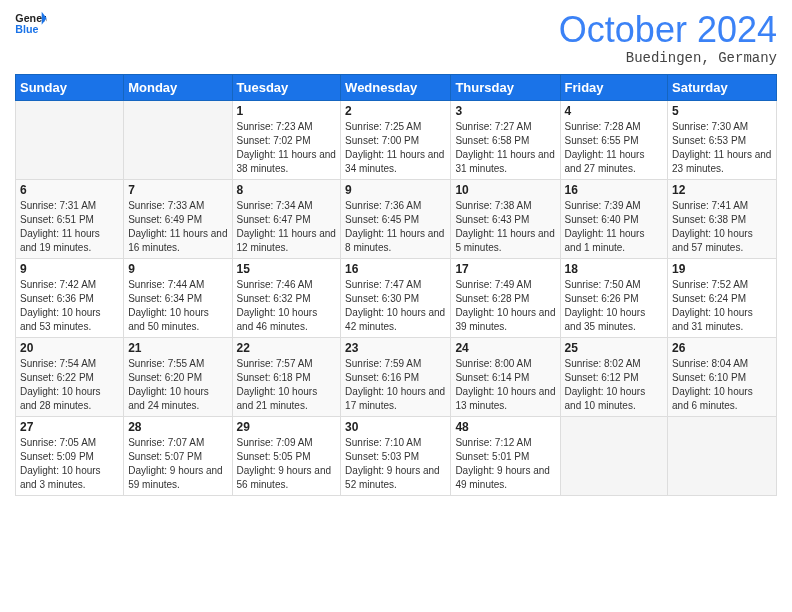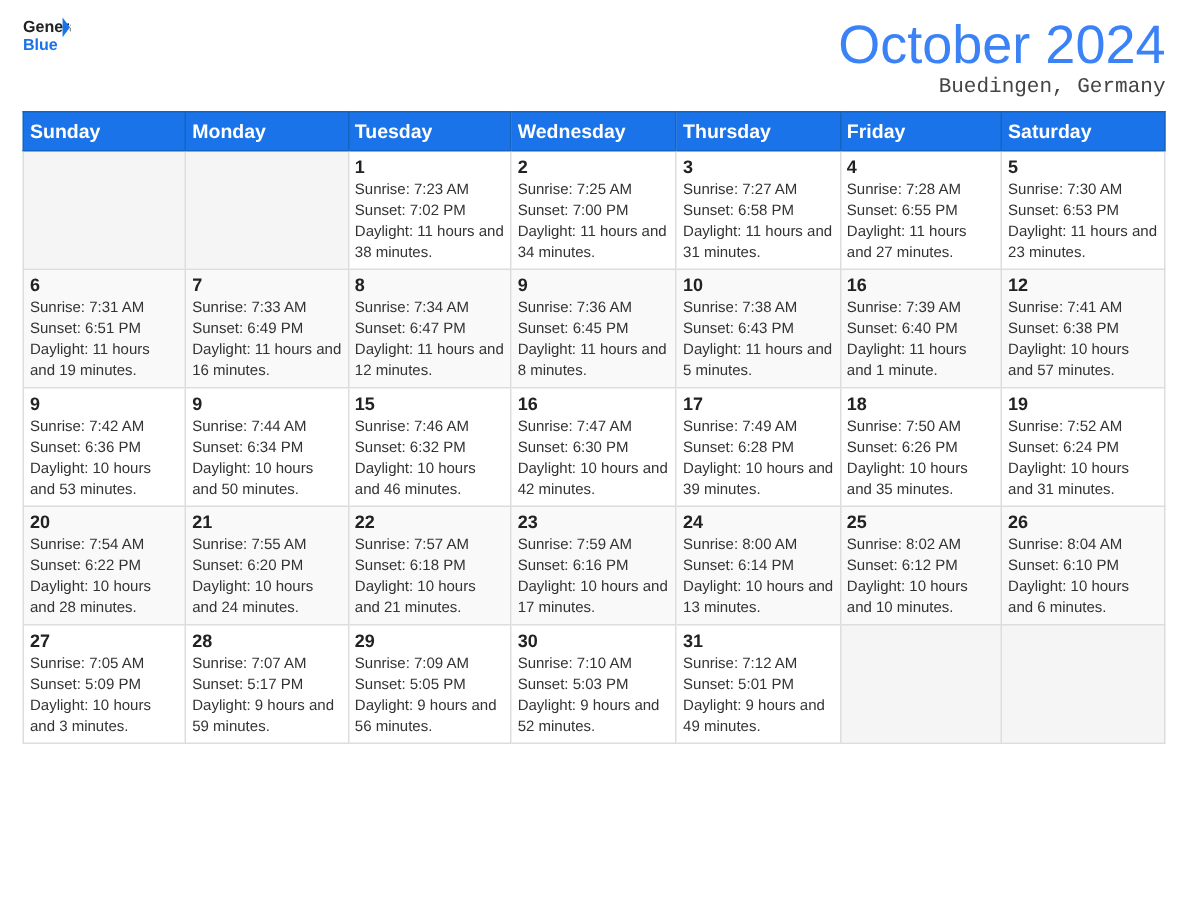--- a/index.html
+++ b/index.html
@@ -291,37 +291,37 @@
         <tr>
           <td>
             <span class="day-num">27</span>
             <div class="cell-content">Sunrise: 7:05 AM
 Sunset: 5:09 PM
 Daylight: 10 hours and 3 minutes.</div>
           </td>
           <td>
             <span class="day-num">28</span>
             <div class="cell-content">Sunrise: 7:07 AM
-Sunset: 5:17 PM
+Sunset: 5:07 PM
 Daylight: 9 hours and 59 minutes.</div>
           </td>
           <td>
             <span class="day-num">29</span>
             <div class="cell-content">Sunrise: 7:09 AM
 Sunset: 5:05 PM
 Daylight: 9 hours and 56 minutes.</div>
           </td>
           <td>
             <span class="day-num">30</span>
             <div class="cell-content">Sunrise: 7:10 AM
 Sunset: 5:03 PM
 Daylight: 9 hours and 52 minutes.</div>
           </td>
           <td>
-            <span class="day-num">31</span>
+            <span class="day-num">48</span>
             <div class="cell-content">Sunrise: 7:12 AM
 Sunset: 5:01 PM
 Daylight: 9 hours and 49 minutes.</div>
           </td>
           <td class="empty"></td>
           <td class="empty"></td>
         </tr>
       </tbody>
   </table>
 </div>

